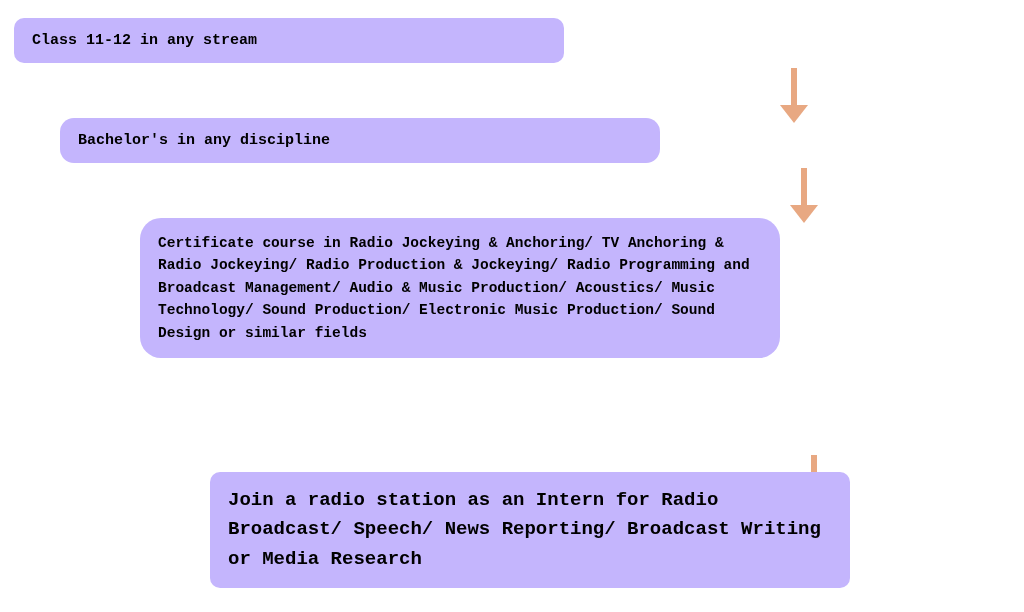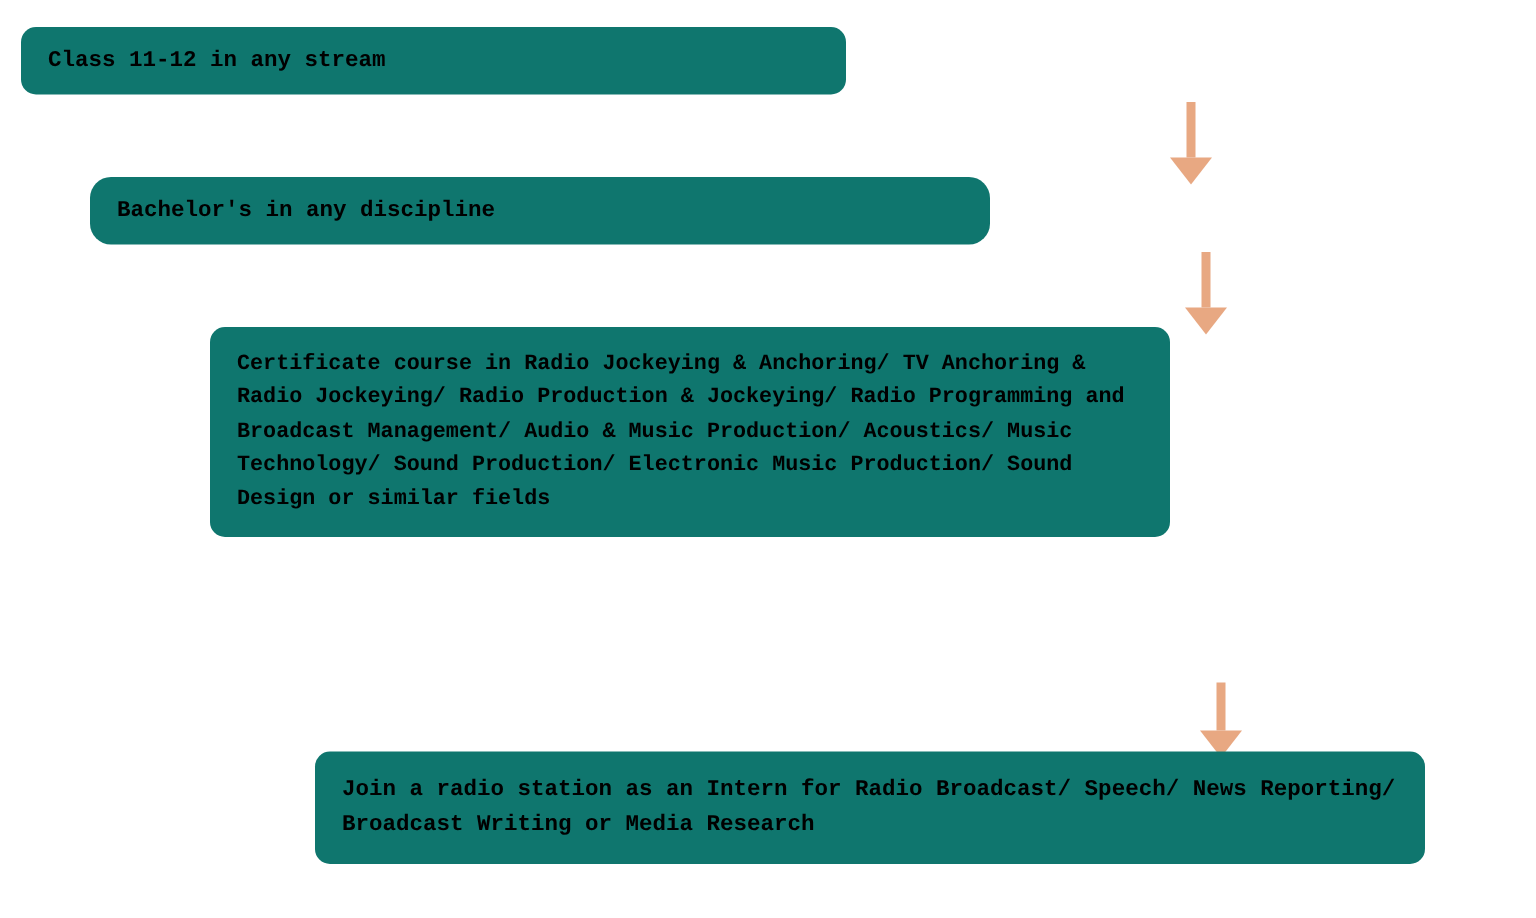--- a/index.html
+++ b/index.html
@@ -13,21 +13,21 @@
     }
 
     .diagram-container {
       position: relative;
       width: 1024px;
       height: 612px;
       padding: 18px 20px;
     }
 
     .step-box {
-      background: #0f766e;
+      background: #c4b5fd;
       border-radius: 10px;
       padding: 10px 16px;
       font-size: 15px;
       font-weight: bold;
       color: #000;
       line-height: 1.4;
       position: absolute;
     }
 
     
@@ -69,29 +69,30 @@
     }
 
     
     .box3 {
       top: 218px;
       left: 140px;
       width: 640px;
       padding: 14px 18px;
       font-size: 14.5px;
       line-height: 1.55;
+      border-radius: 21px;
     }
 
     
     .box4 {
-      top: 501px;
+      top: 472px;
       left: 210px;
-      width: 740px;
+      width: 640px;
       padding: 14px 18px;
-      font-size: 15px;
+      font-size: 19px;
       line-height: 1.55;
     }
 
     
     .arrow1 {
       top: 68px;
       left: 780px;
       height: 55px;
     }
 

